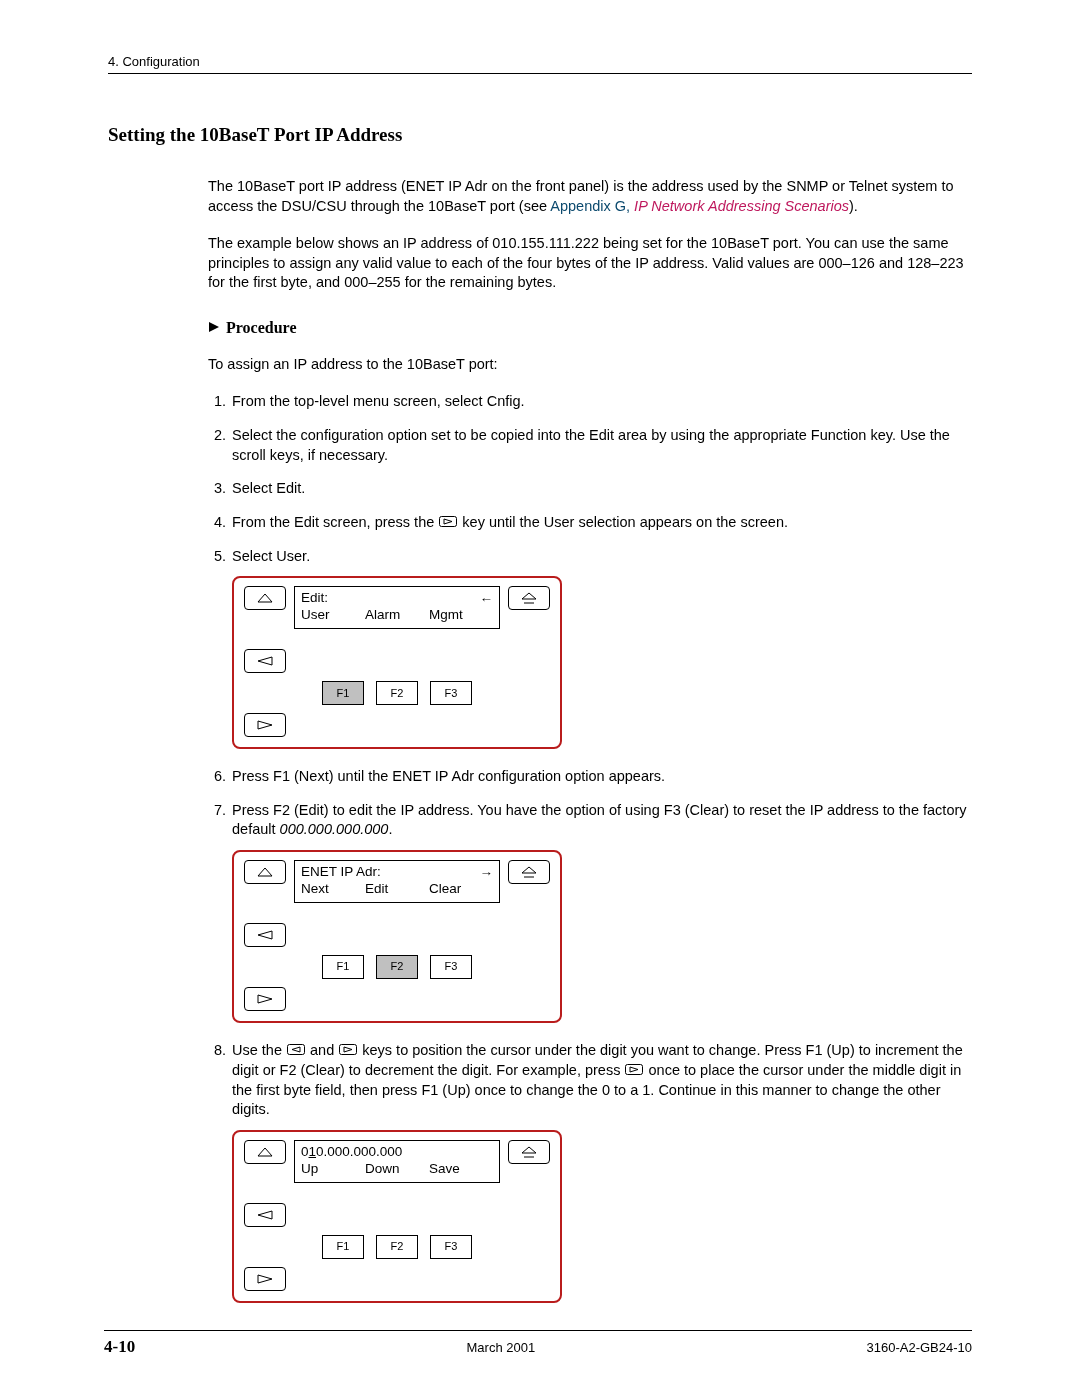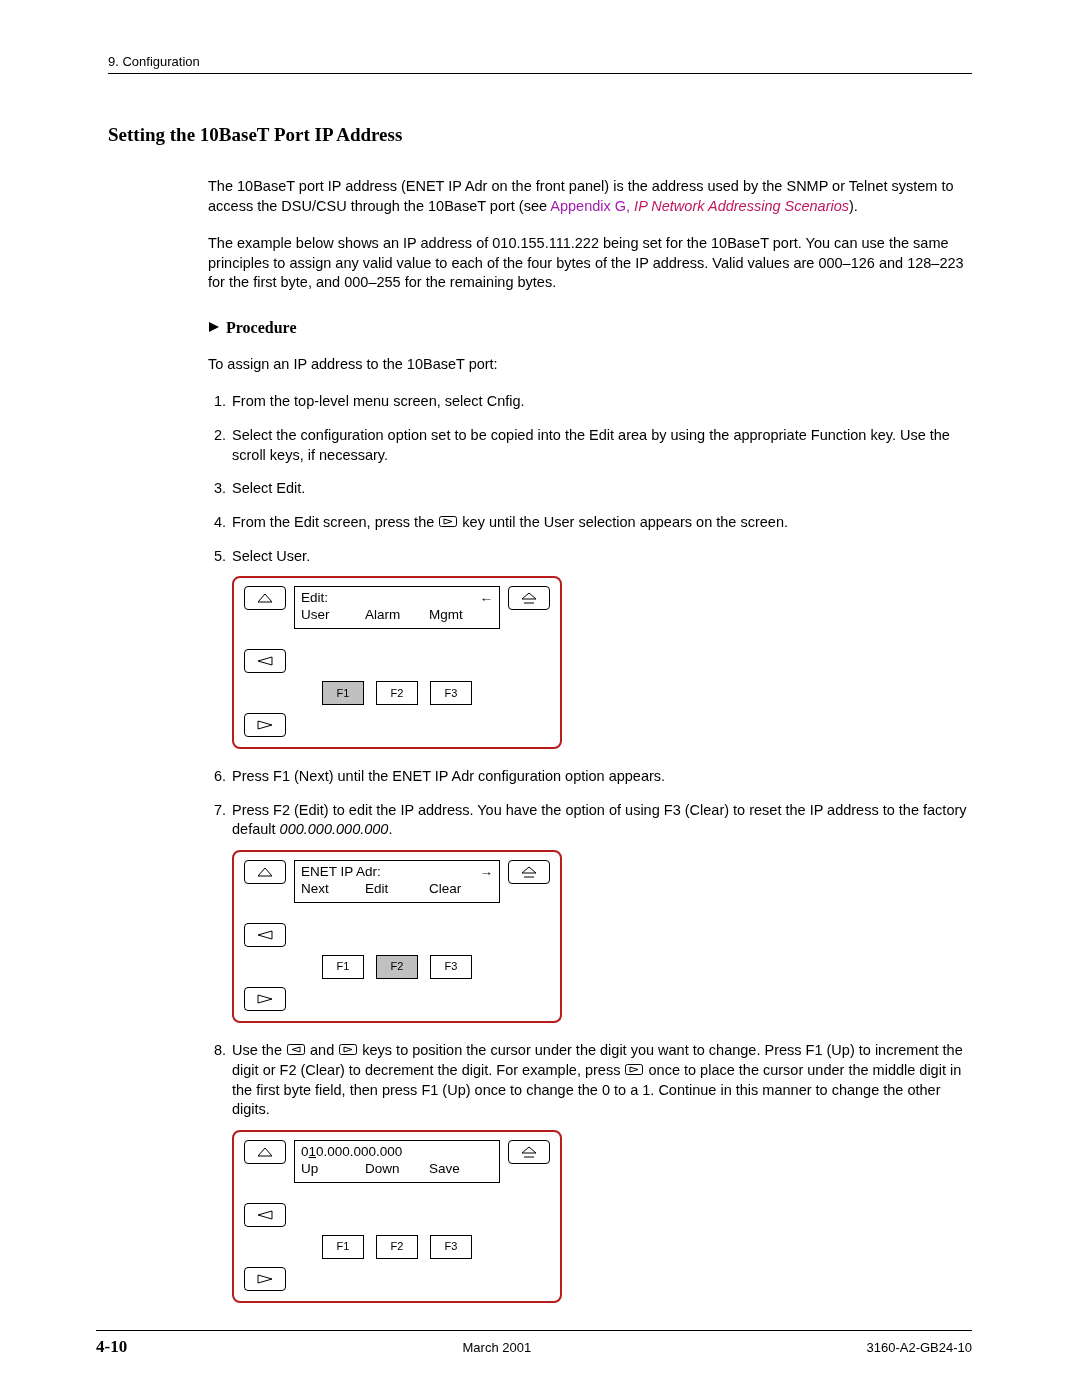--- a/index.html
+++ b/index.html
@@ -36,21 +36,21 @@
   }
   .body-block {
     margin-left: 100px;
   }
   .para {
     font-size: 14.5px;
     line-height: 1.35;
     margin-bottom: 18px;
   }
   .link {
-    color: #a21caf;
+    color: #0c4a6e;
   }
   .link-italic {
     color: #be185d;
     font-style: italic;
   }
   .procedure-heading {
     font-family: "Times New Roman", Times, serif;
     font-weight: bold;
     font-size: 16px;
     margin: 26px 0 18px 0;
@@ -124,21 +124,21 @@
     justify-content: center;
     font-size: 11px;
     background: #fff;
   }
   .fn-key.active {
     background: #c0c0c0;
   }
   .footer {
     position: absolute;
     bottom: 40px;
-    left: 96px;
+    left: 104px;
     right: 108px;
   }
   .footer-rule {
     border: none;
     border-top: 1px solid #000;
     margin: 0 0 6px 0;
   }
   .footer-row {
     display: flex;
     justify-content: space-between;
@@ -156,21 +156,21 @@
     vertical-align: middle;
     margin: 0 1px;
   }
   .u-digit { text-decoration: underline; }
 </style>
 </head>
 <body>
 
 <div class="page">
 
-  <div class="header-label">9. Configuration</div>
+  <div class="header-label">4. Configuration</div>
   <hr class="header-rule">
 
   <div class="section-heading">Setting the 10BaseT Port IP Address</div>
 
   <div class="body-block">
 
     <div class="para">
       <span>The 10BaseT port IP address (ENET IP Adr on the front panel) is the address used by the SNMP or Telnet system to access the DSU/CSU through the 10BaseT port (see </span><span class="link">Appendix G, </span><span class="link-italic">IP Network Addressing Scenarios</span><span>).</span>
     </div>
 

